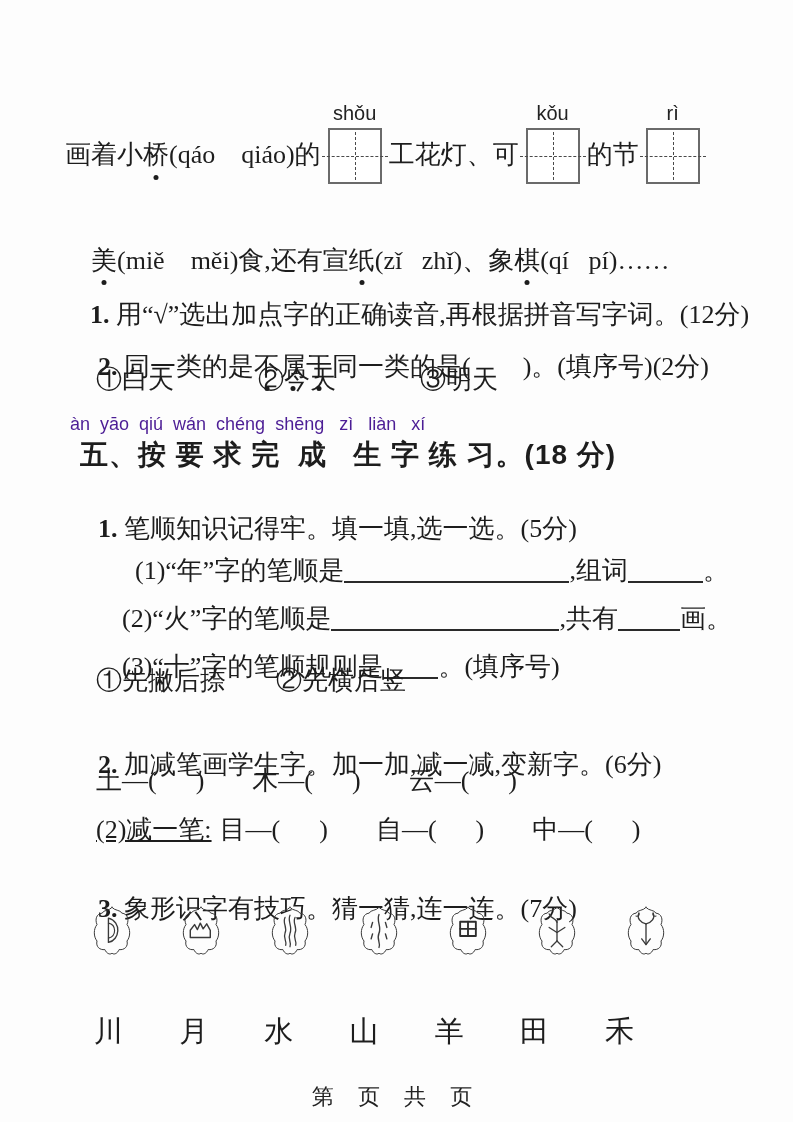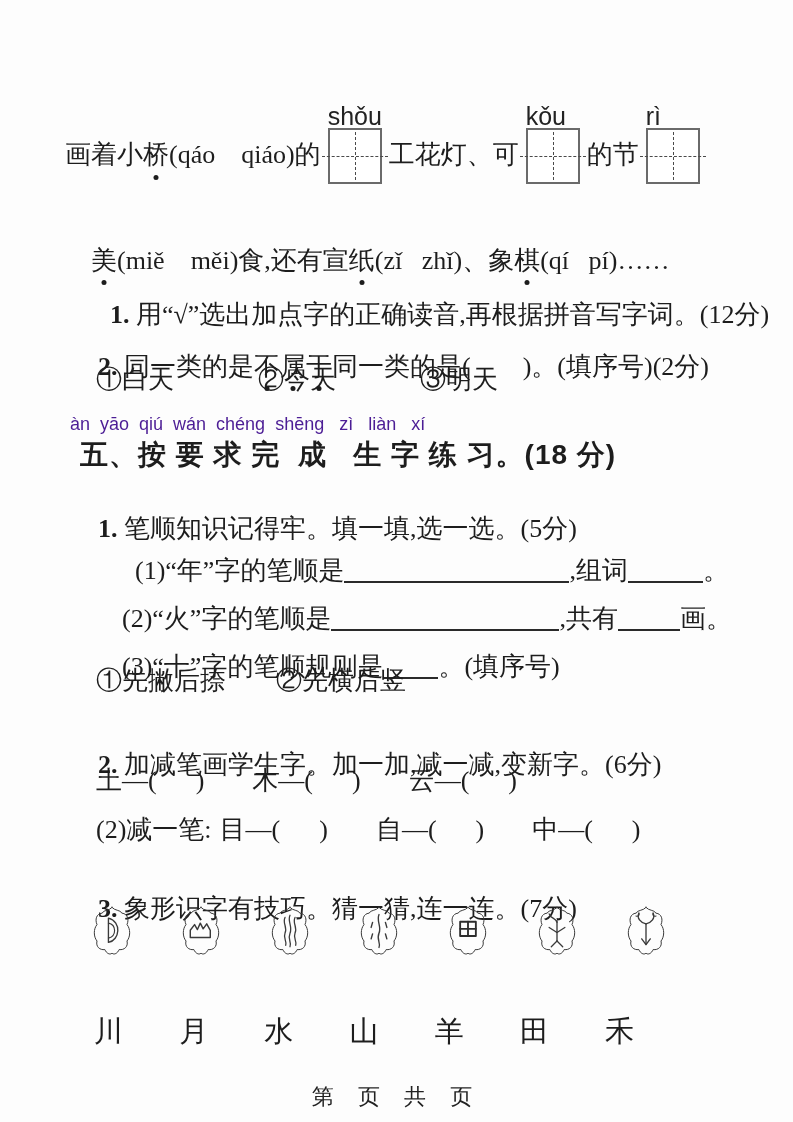--- a/index.html
+++ b/index.html
@@ -16,22 +16,22 @@
   .du::after{
     content:"";position:absolute;left:50%;bottom:-8px;transform:translateX(-50%);
     width:5px;height:5px;border-radius:50%;background:#1d1d1d;
   }
   
   .box-wrap{position:relative;margin:0 7px;}
   .wbox{width:54px;height:56px;border:2px solid #6a6a6a;position:relative;box-sizing:border-box;background:#fff;}
   .wbox::before{content:"";position:absolute;top:2px;bottom:2px;left:50%;border-left:1.5px dashed #4a4a4a;}
   .wbox::after{content:"";position:absolute;left:-8px;right:-8px;top:50%;border-top:1.5px dashed #4a4a4a;}
   .box-pinyin{
-    position:absolute;top:-26px;left:0;width:100%;
-    font-family:"Liberation Sans","DejaVu Sans",sans-serif;font-size:25px;color:#222;white-space:nowrap;
+    position:absolute;top:-26px;left:0;width:100%;text-align:center;
+    font-family:"Liberation Sans","DejaVu Sans",sans-serif;font-size:20px;color:#222;white-space:nowrap;
   }
   
   .blank{display:inline-block;border-bottom:2px solid #2a2a2a;height:1em;vertical-align:-0.15em;}
   .bl-225{width:225px}.bl-228{width:228px}.bl-75{width:75px}.bl-62{width:62px}.bl-55{width:55px}
   .sec-pinyin{font-family:"Liberation Sans","DejaVu Sans",sans-serif;font-size:18px;color:#4c1d95;white-space:pre;}
   .sec-title{
     font-family:"Liberation Sans","DejaVu Sans",sans-serif;font-weight:bold;
     font-size:28px;white-space:pre;letter-spacing:1px;margin-left:40px;
   }
   .opt-gap{display:flex;gap:50px;}
@@ -68,21 +68,21 @@
     <span class="box-wrap">
       <span class="box-pinyin">rì</span>
       <span class="wbox" style="display:block;"></span>
     </span>
   </div>
 
   <div class="abs t" style="left:65px;top:212px;">
     <span class="du">美</span><span>(miě    měi)食,还有宣</span><span class="du">纸</span><span>(zǐ   zhǐ)、象</span><span class="du">棋</span><span>(qí   pí)……</span>
   </div>
 
-  <div class="abs t" style="left:84px;top:266px;">
+  <div class="abs t" style="left:64px;top:266px;">
     <span class="bold">1.</span><span> </span><span>用“√”选出加点字的正确读音,再根据拼音写字词。(12分)</span>
   </div>
 
   <div class="abs t" style="left:72px;top:318px;">
     <span class="bold">2.</span><span> </span><span>同一类的是</span><span class="du">不</span><span class="du">属</span><span class="du">于</span><span>同一类的是(        )。(填序号)(2分)</span>
   </div>
 
   <div class="abs t" style="left:96px;top:364px;"><span>①白天</span></div>
   <div class="abs t" style="left:258px;top:364px;"><span>②今天</span></div>
   <div class="abs t" style="left:420px;top:364px;"><span>③明天</span></div>
@@ -109,21 +109,21 @@
 
   <div class="abs t" style="left:72px;top:716px;">
     <span class="bold">2.</span><span> </span><span>加减笔画学生字。加一加,减一减,变新字。(6分)</span>
   </div>
   <div class="abs t item-gap" style="left:96px;top:765px;">
     <span>土—(      )</span>
     <span>木—(      )</span>
     <span>云—(      )</span>
   </div>
   <div class="abs t item-gap" style="left:96px;top:814px;">
-    <span style="margin-right:-40px;">(2)减一笔:</span>
+    <span style="margin-right:-40px;text-decoration:underline;">(2)减一笔:</span>
     <span>目—(      )</span>
     <span>自—(      )</span>
     <span>中—(      )</span>
   </div>
 
   <div class="abs t" style="left:72px;top:860px;">
     <span class="bold">3.</span><span> </span><span>象形识字有技巧。猜一猜,连一连。(7分)</span>
   </div>
 
   <div class="abs seal-row" style="left:92px;top:905px;width:574px;">

